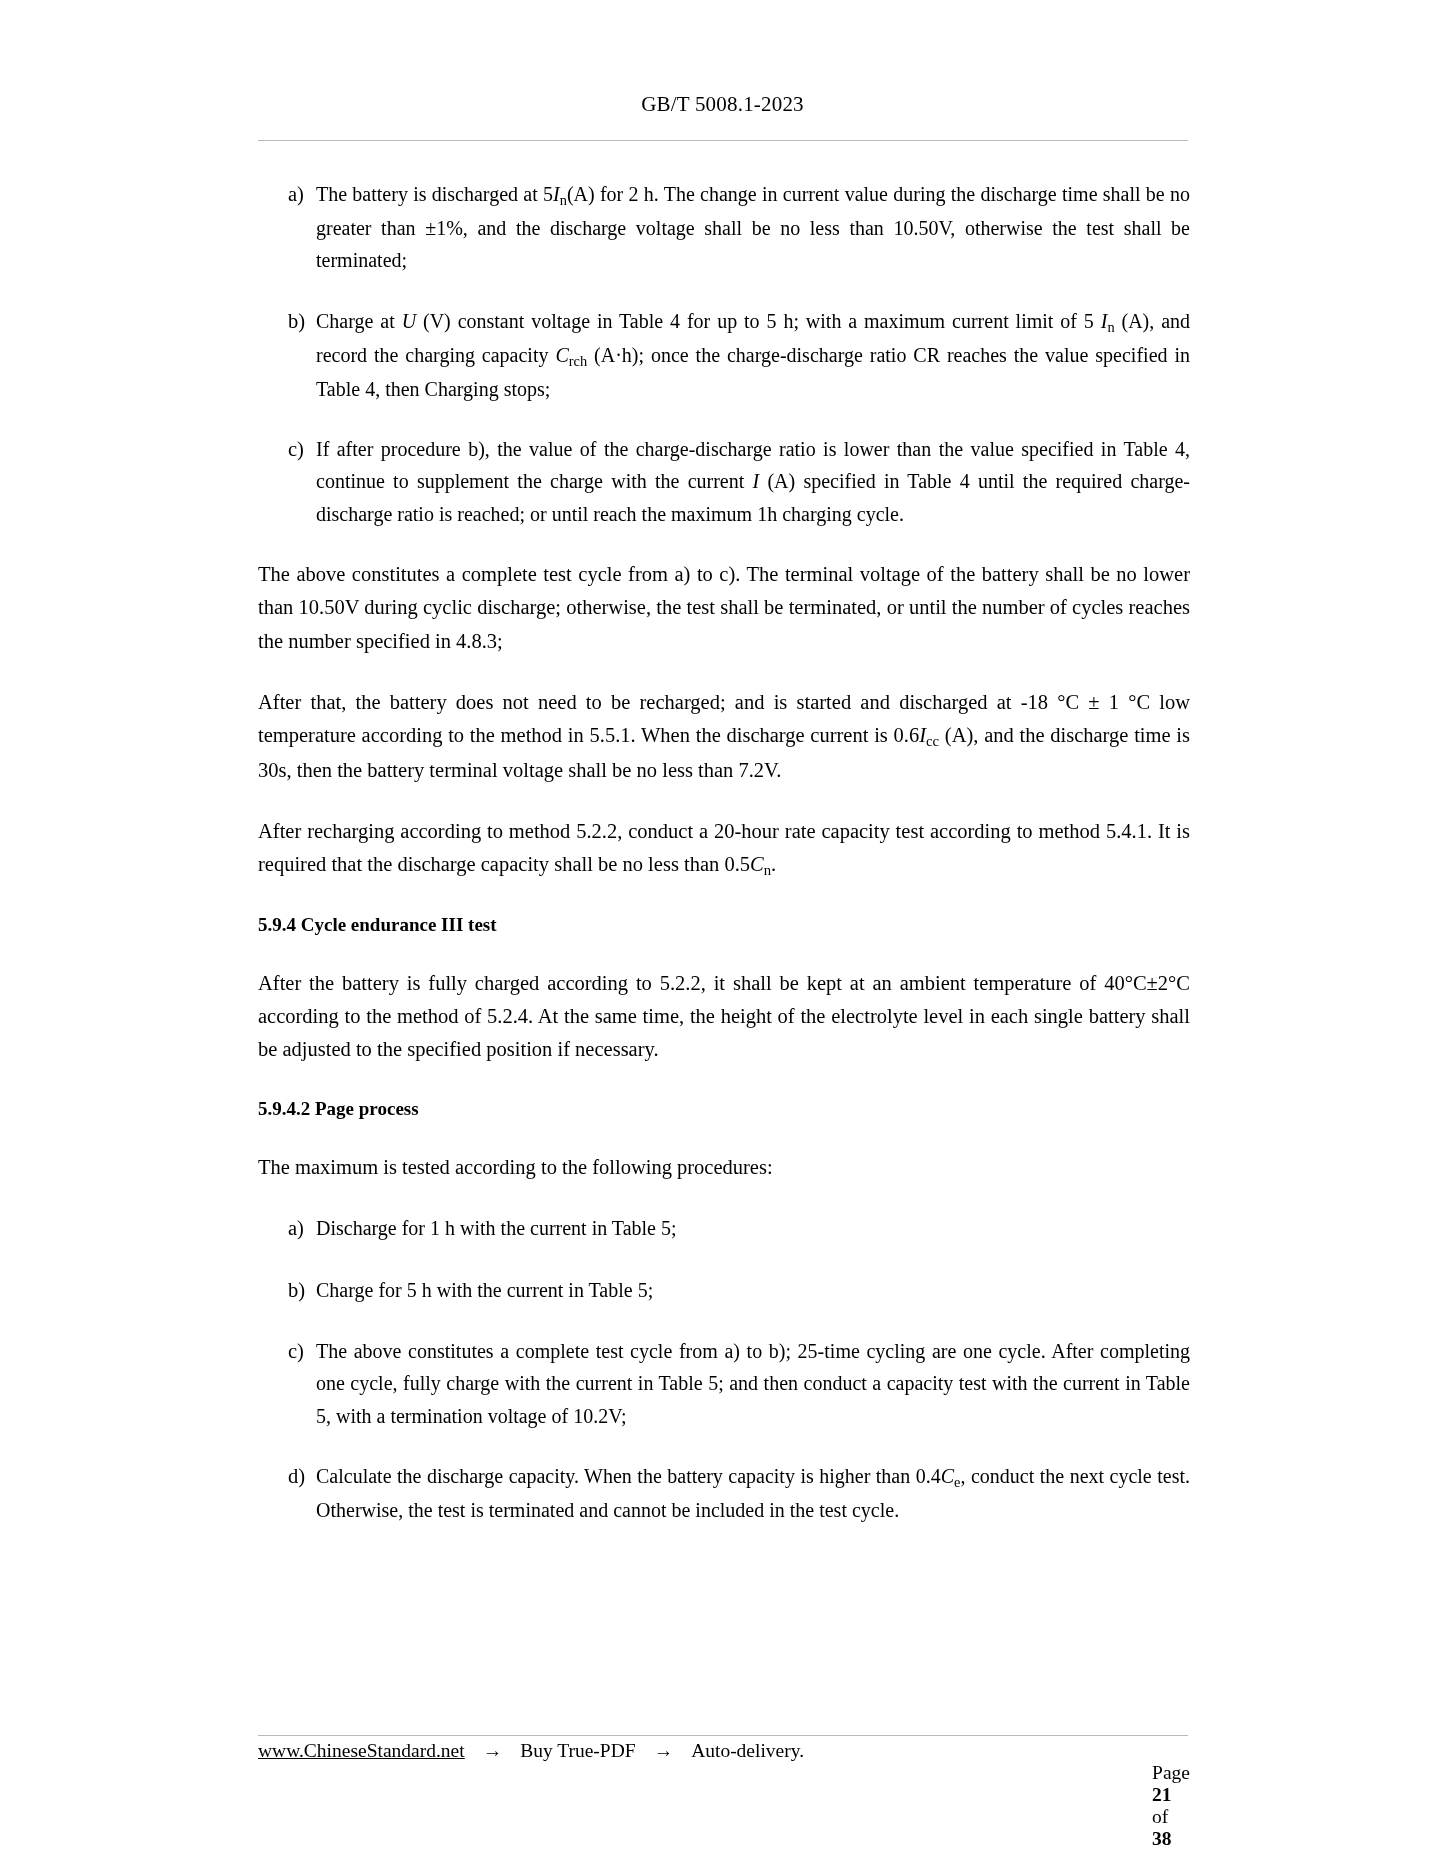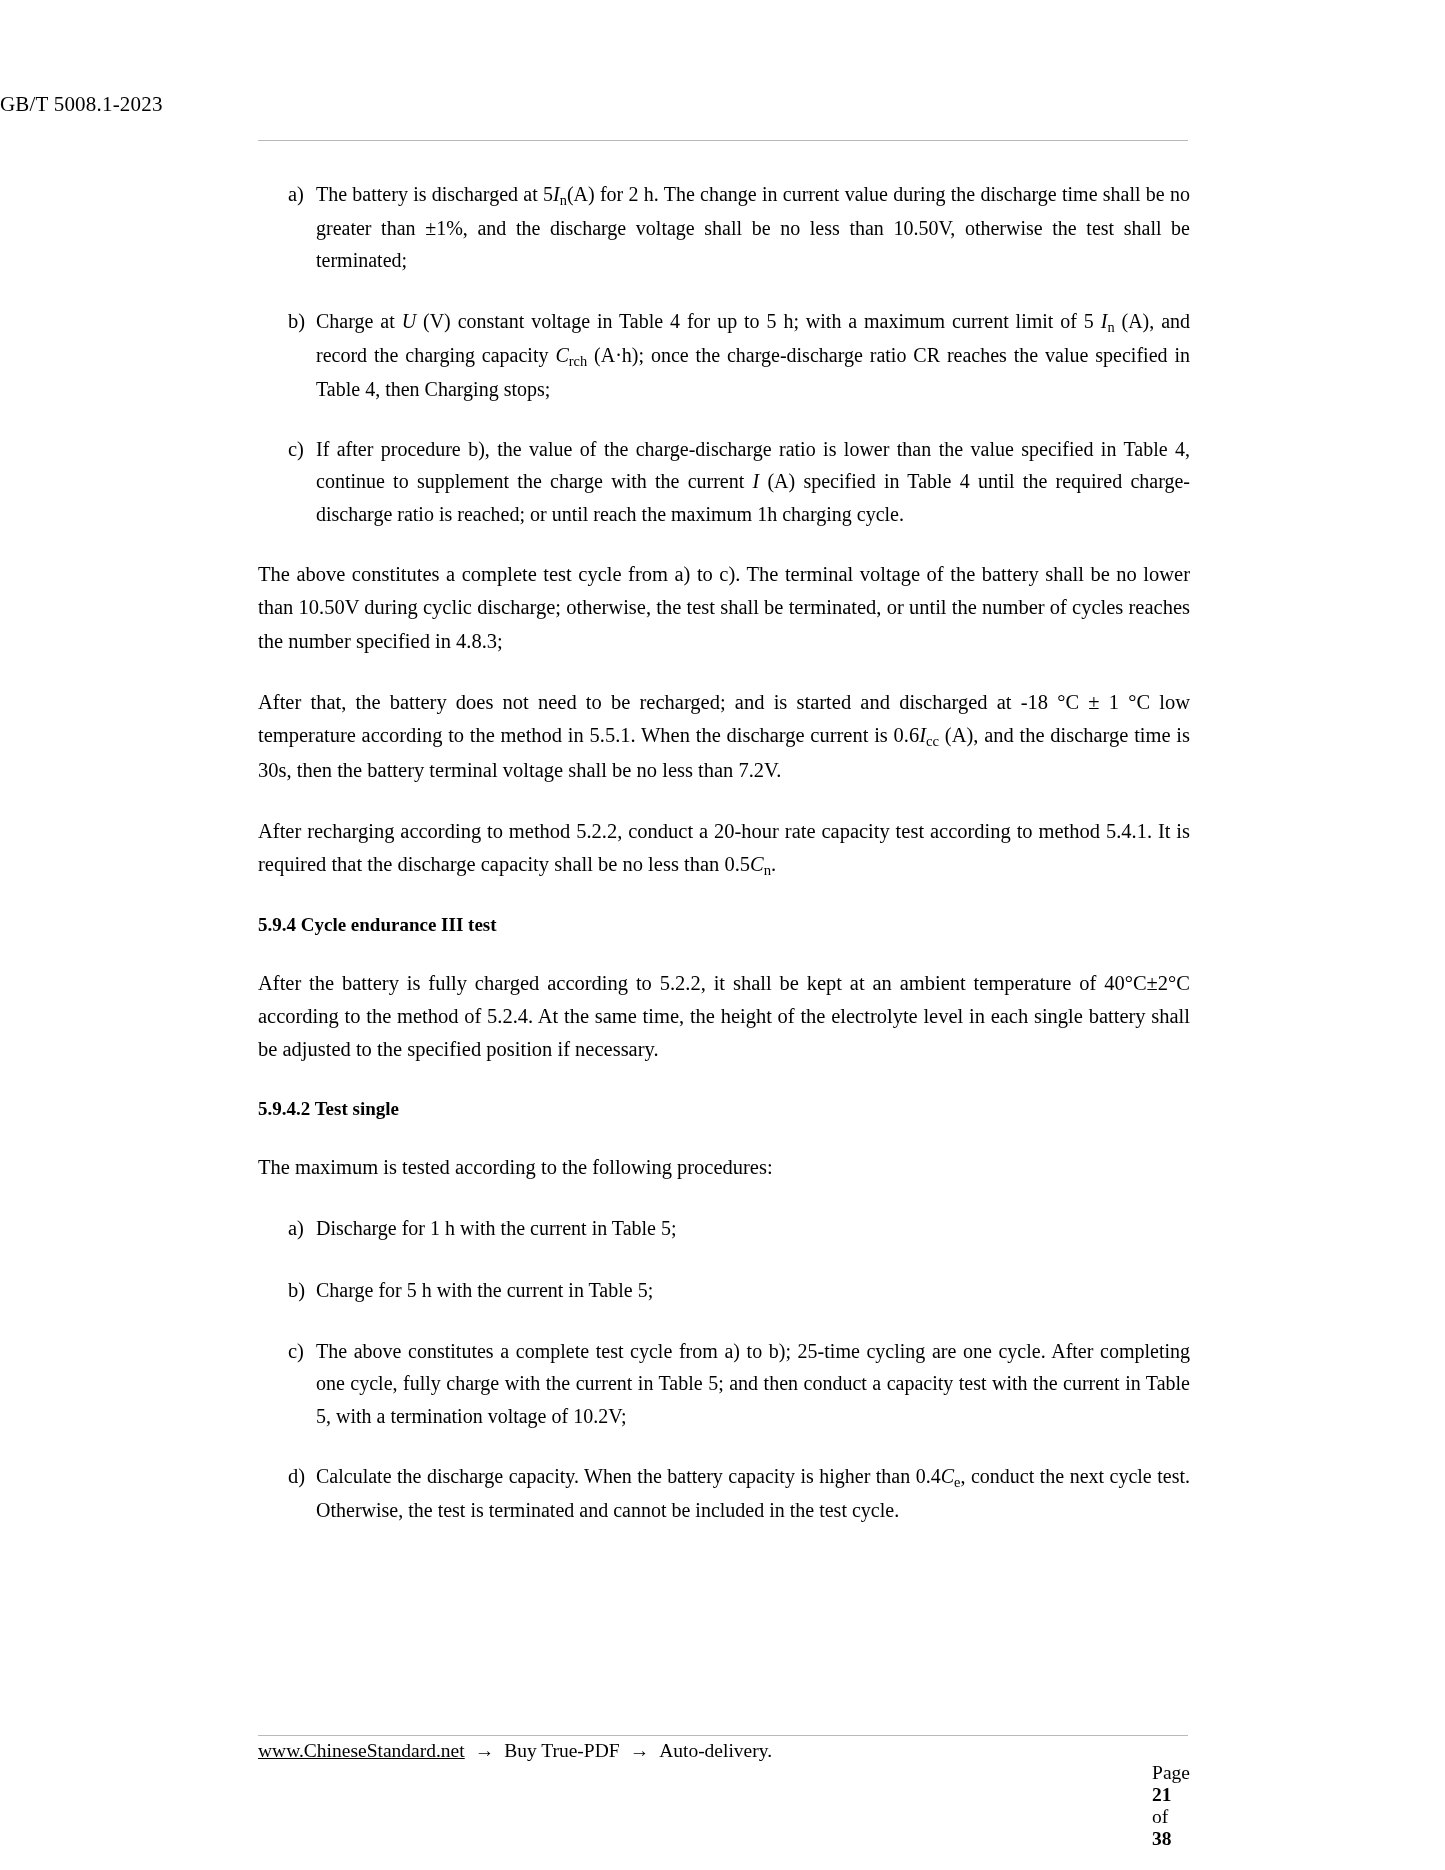--- a/index.html
+++ b/index.html
@@ -14,20 +14,21 @@
     background: #ffffff;
     font-family: "Liberation Serif", serif;
     color: #000000;
     box-sizing: border-box;
   }
   .header {
     position: absolute;
     top: 92px;
     left: 0;
     width: 100%;
+    text-align: center;
     font-size: 21px;
     letter-spacing: 0.2px;
   }
   .rule-top {
     position: absolute;
     top: 140px;
     left: 258px;
     width: 930px;
     height: 1px;
     background: #b9b9b9;
@@ -92,21 +93,21 @@
   }
   .footer-row {
     display: flex;
     align-items: baseline;
     justify-content: space-between;
     font-size: 19.5px;
   }
   .footer-left {
     display: flex;
     align-items: center;
-    gap: 8px;
+    gap: 16px;
   }
   .footer-link {
     text-decoration: underline;
   }
   .arrow { padding: 0 2px; }
   .footer-right { white-space: pre; }
   .footer-right b { font-weight: bold; margin-top: 38px; }
 </style>
 </head>
 <body>
@@ -149,21 +150,21 @@
 
     <p>
       After recharging according to method 5.2.2, conduct a 20-hour rate capacity test according to method 5.4.1. It is required that the discharge capacity shall be no less than 0.5<i>C</i><sub>n</sub>.
     </p>
 
     <h3>5.9.4 Cycle endurance III test</h3>
 
 
     <p>After the battery is fully charged according to 5.2.2, it shall be kept at an ambient temperature of 40°C±2°C according to the method of 5.2.4. At the same time, the height of the electrolyte level in each single battery shall be adjusted to the specified position if necessary.</p>
 
-    <h3>5.9.4.2 Test single</h3>
+    <h3>5.9.4.2 Page process</h3>
 
     <p>The maximum is tested according to the following procedures:</p>
 
     <div class="listitem">
       <div class="marker">a)</div>
       <div class="body">Discharge for 1 h with the current in Table 5;</div>
     </div>
 
     <div class="listitem">
       <div class="marker">b)</div>

